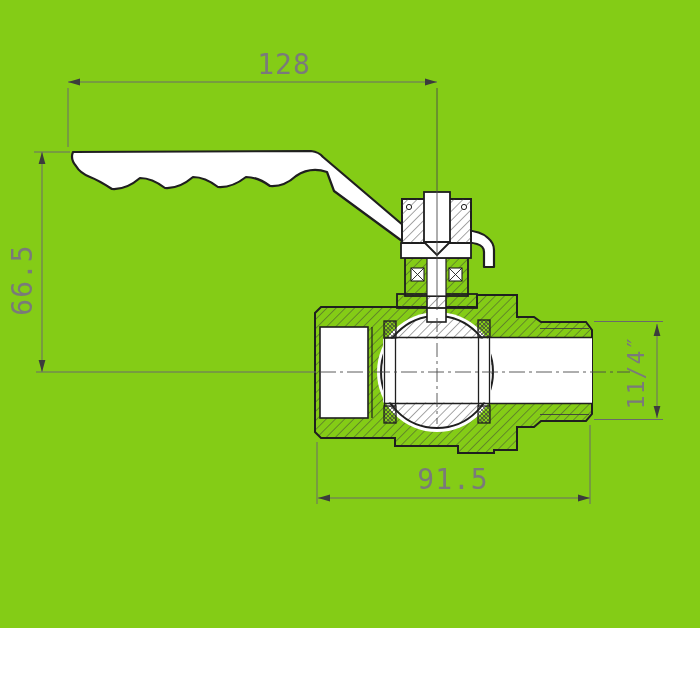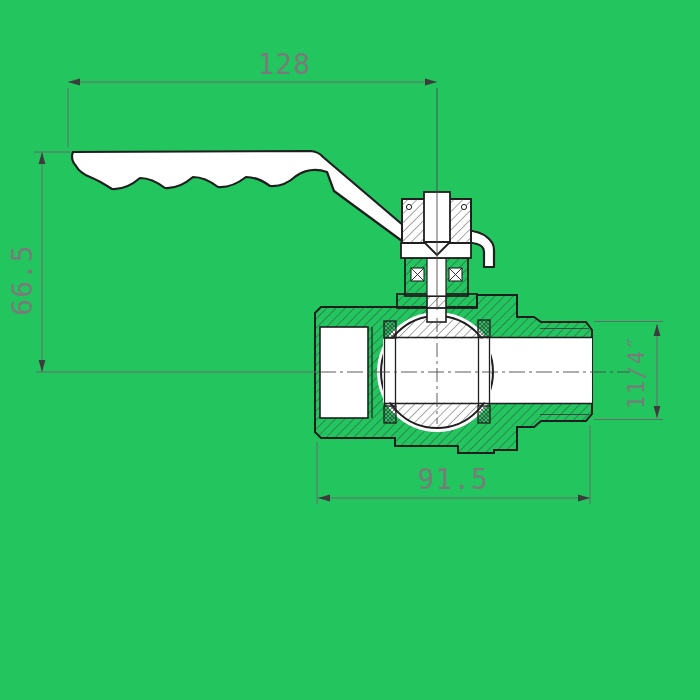--- a/index.html
+++ b/index.html
@@ -2,22 +2,22 @@
 <html><head>
 <meta charset="utf-8">
 <style>
   html, body {
     margin: 0; padding: 0;
     background: #ffffff;
     font-family: "DejaVu Sans Mono", "Liberation Mono", monospace;
   }
   .canvas {
     position: relative;
-    width: 700px; height: 700px;
-    background: #22c55e;
+    width: 700px; height: 628px;
+    background: #84cc16;
     overflow: hidden;
   }
   svg { display: block; }
   text.dim {
     font-family: "DejaVu Sans Mono", "Liberation Mono", monospace;
     fill: #7a7a7a;
     letter-spacing: 1px;
   }
 </style>
 </head>

